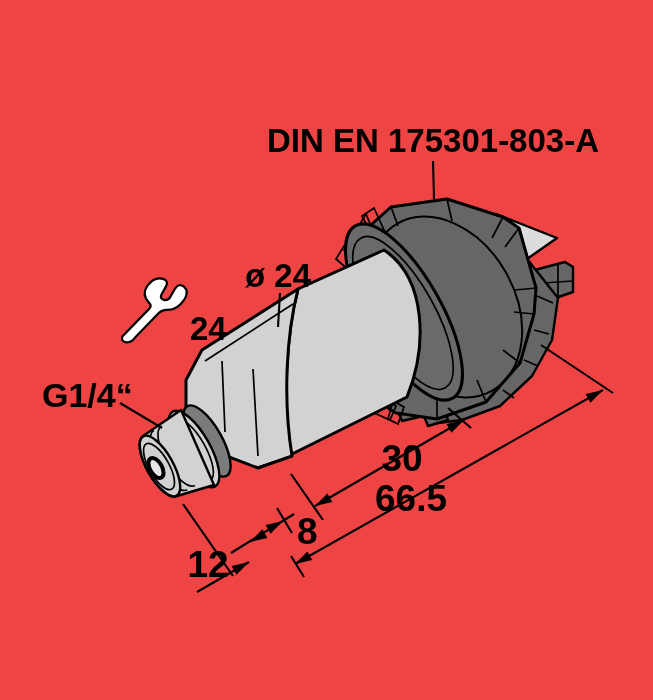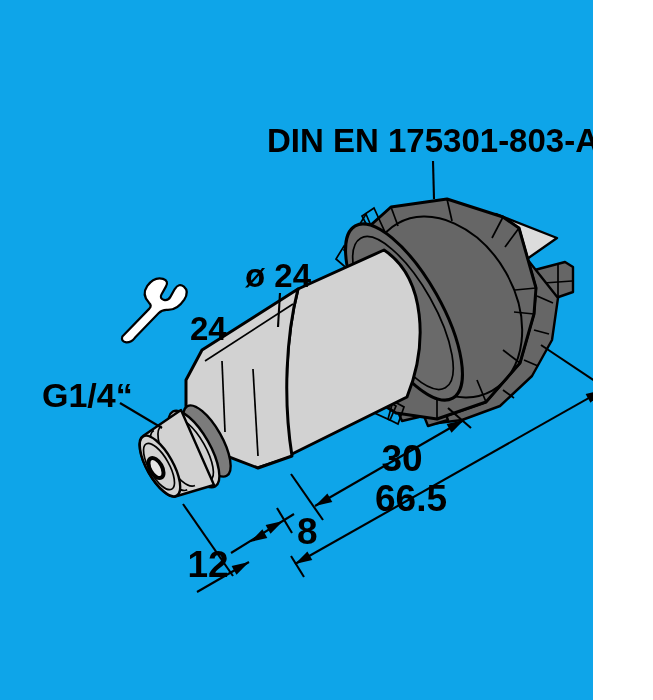--- a/index.html
+++ b/index.html
@@ -1,19 +1,19 @@
 <!DOCTYPE html>
 <html><head>
 <meta charset="utf-8">
 <style>
   html, body { margin: 0; padding: 0; background: #ffffff; }
   .canvas {
     position: relative;
-    width: 593px; height: 700px;
-    background: #0ea5e9;
+    width: 653px; height: 700px;
+    background: #ef4444;
     font-family: "Liberation Sans", sans-serif;
     overflow: hidden;
   }
   svg { display: block; }
   text {
     font-family: "Liberation Sans", sans-serif;
     font-weight: 600;
     fill: #000000;
   }
   .lbl   { font-size: 33px; }

